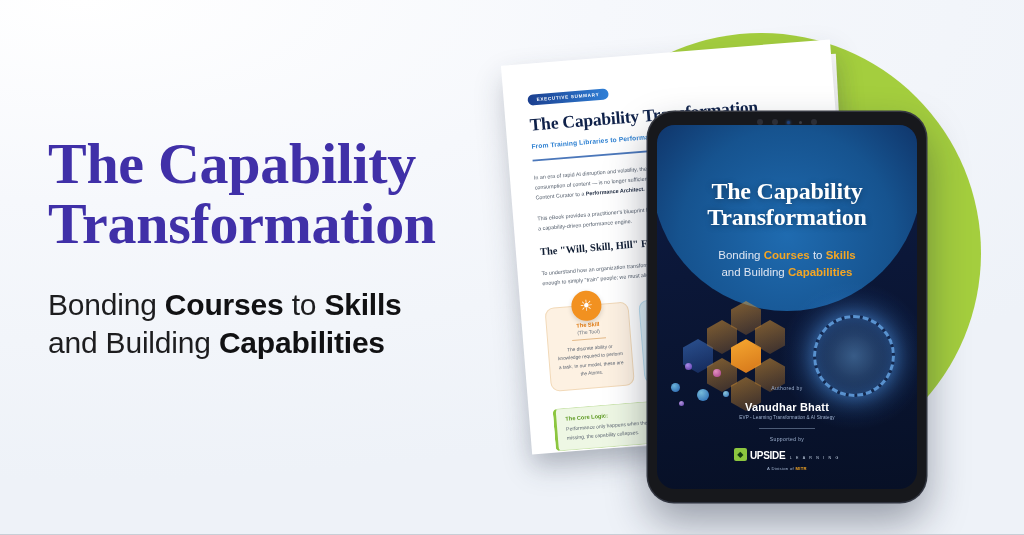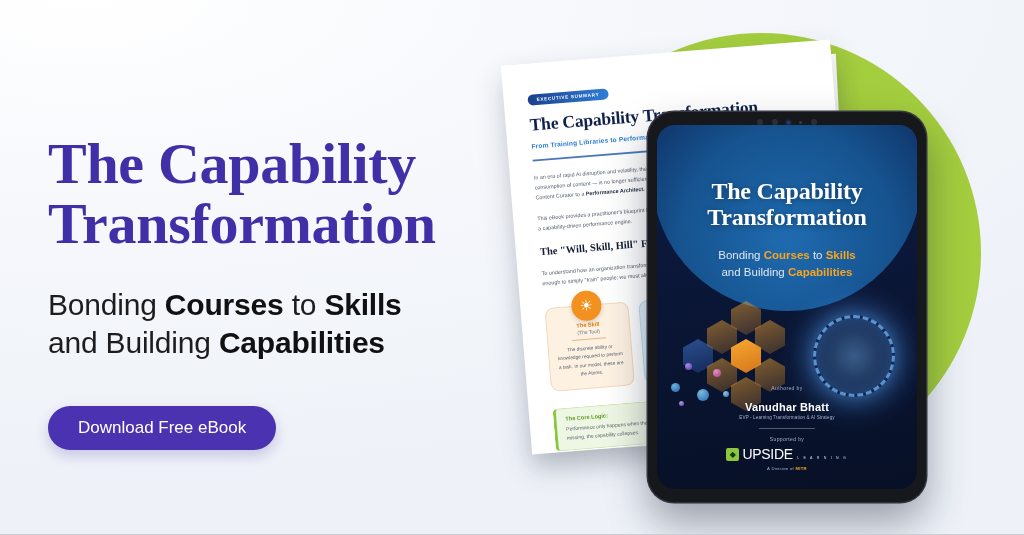--- a/index.html
+++ b/index.html
@@ -187,21 +187,21 @@
   .bub{position:absolute;border-radius:50%;opacity:.82;}
   .credits{position:absolute;left:0;right:0;bottom:18px;text-align:center;}
   .c-lbl{font-size:5px;color:#9fb2d0;letter-spacing:.4px;}
   .c-name{font-size:11px;font-weight:bold;color:#ffffff;margin-top:10px;letter-spacing:.2px;}
   .c-role{font-size:4.6px;color:#9fb2d0;margin-top:2px;letter-spacing:.1px;}
   .c-div{width:56px;height:1px;background:rgba(190,210,240,.38);margin:8px auto 7px;}
   .logo{display:flex;align-items:center;justify-content:center;gap:3px;margin-top:3px;}
   .logo-mark{width:13px;height:13px;border-radius:2px;background:#8cc63f;
     display:flex;align-items:center;justify-content:center;color:#133b10;font-size:8px;}
   .logo-txt{text-align:left;}
-  .logo-up{font-size:14px;font-weight:normal;color:#ffffff;letter-spacing:-.3px;line-height:1;}
+  .logo-up{font-size:10px;font-weight:bold;color:#ffffff;letter-spacing:-.3px;line-height:1;}
   .logo-ln{font-size:3.6px;color:#cfdcee;letter-spacing:1.7px;line-height:1.5;}
   .c-div2{font-size:4.2px;color:#a8bad6;margin-top:3px;letter-spacing:.3px;}
   .c-div2 b{color:#f5a623;}
 </style>
 </head>
 <body>
 
 <div class="banner">
 
   <div class="green-circle"></div>
@@ -329,15 +329,14 @@
   <div class="headline">
     <span>The Capability</span>
     <span class="l2">Transformation</span>
   </div>
 
   <div class="subhead">
     <span>Bonding </span><b>Courses</b><span> to </span><b>Skills</b><br>
     <span>and Building </span><b>Capabilities</b>
   </div>
 
-  <button class="cta">Download Free eBook</button>
 
 </div>
 
 </body></html>

